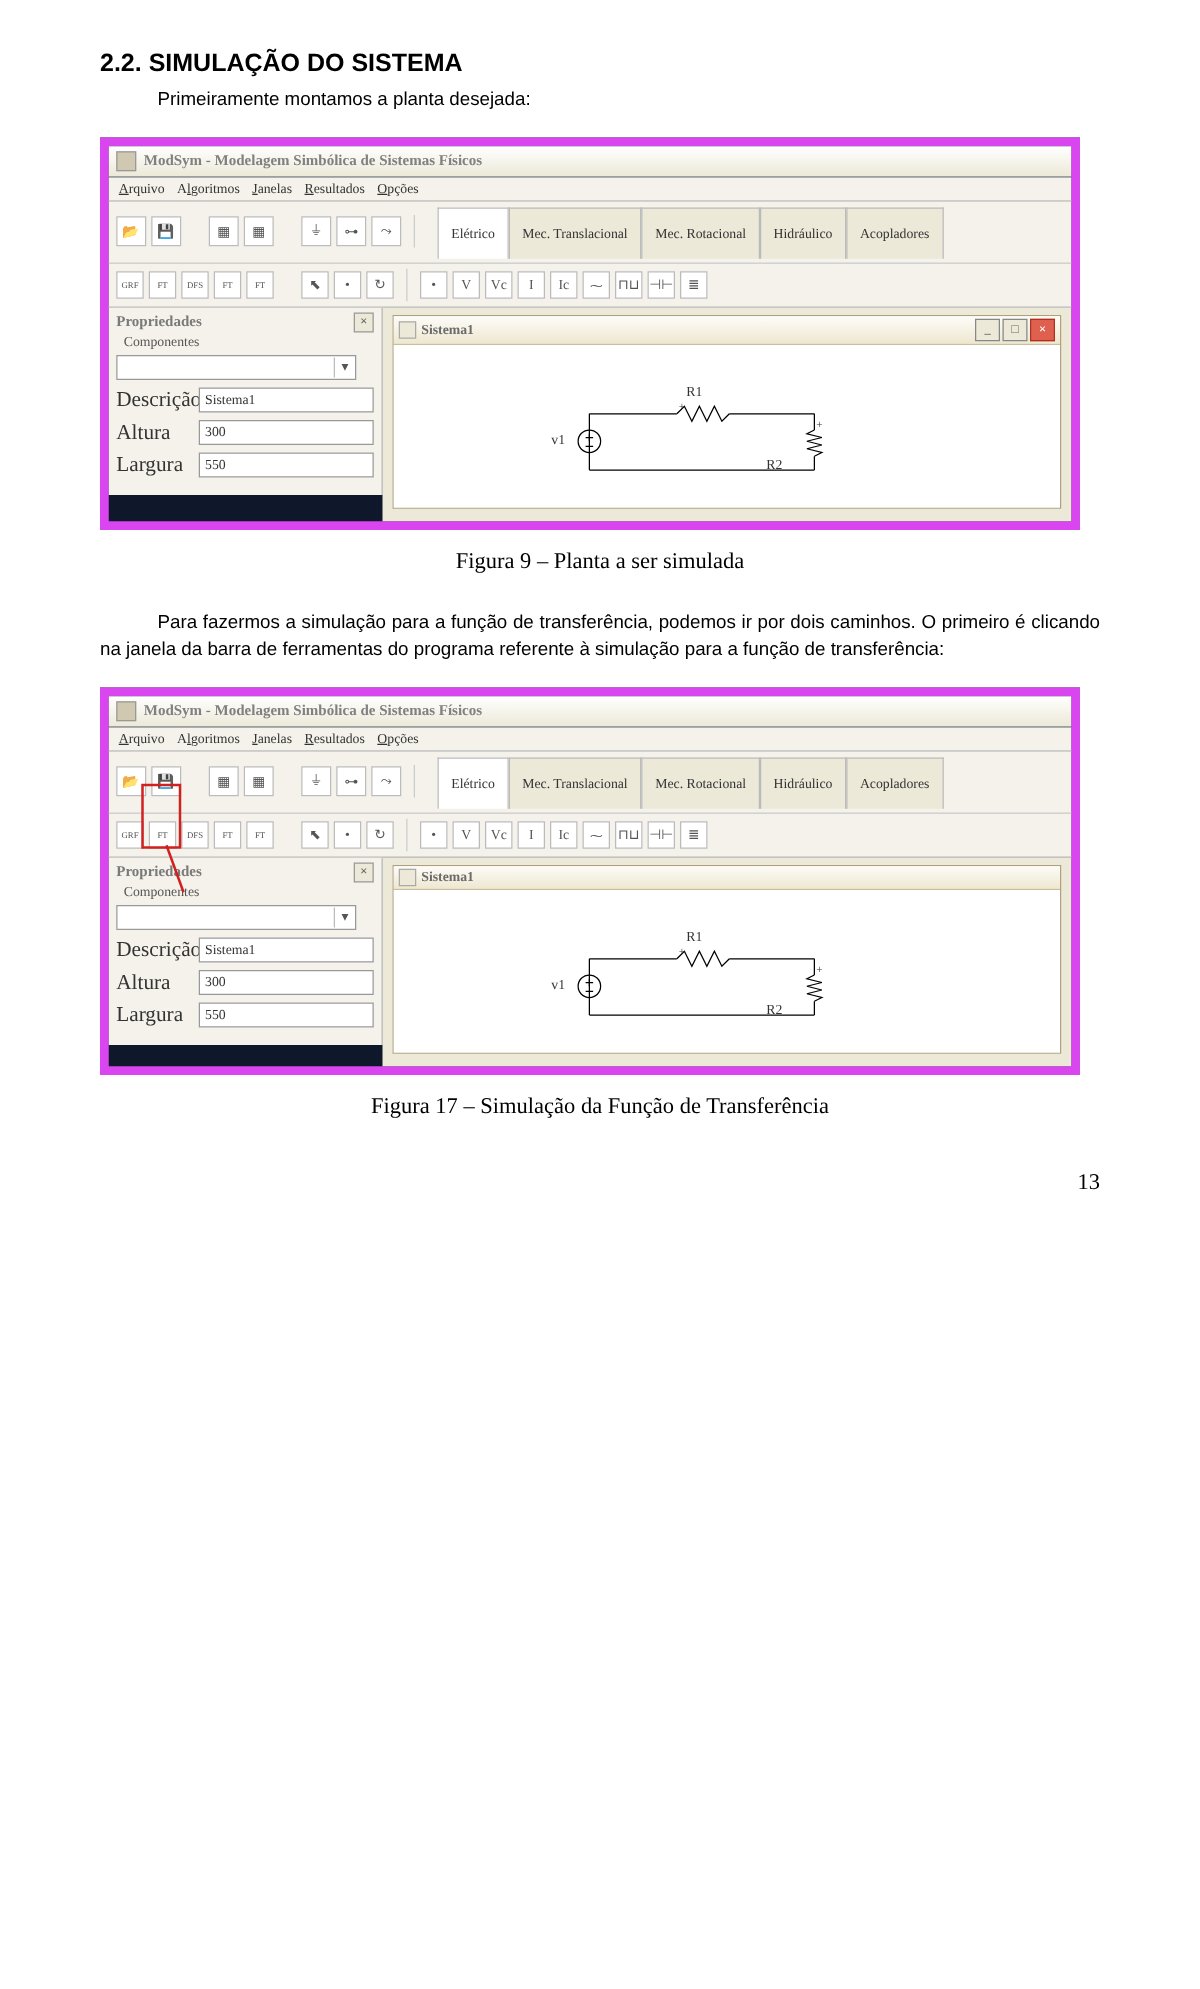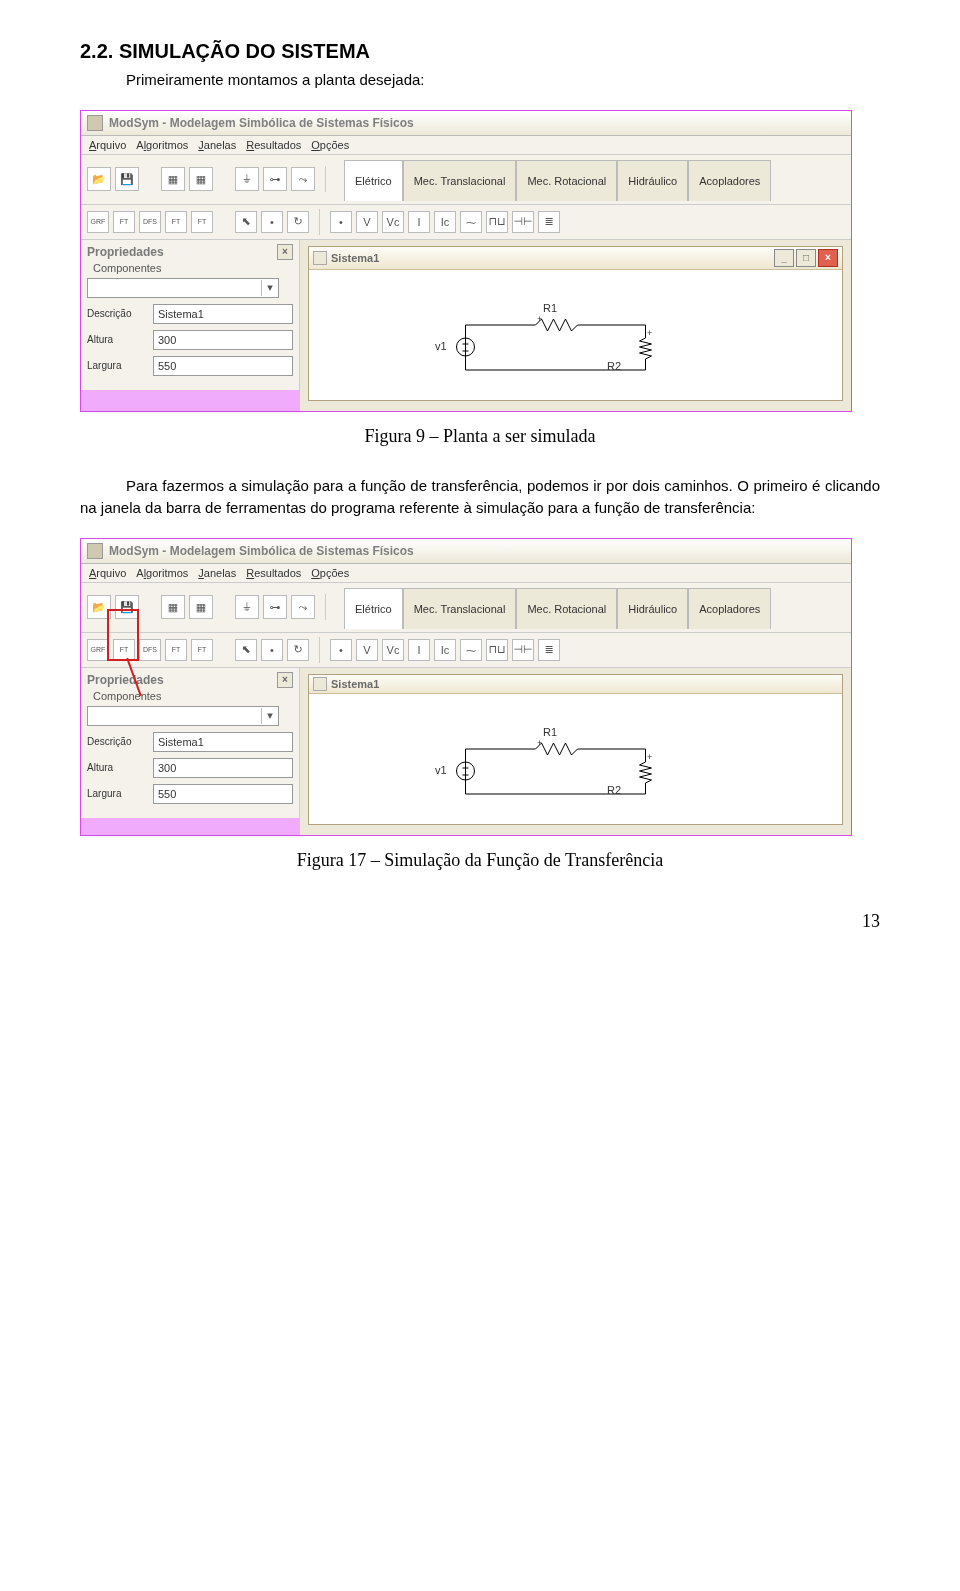--- a/index.html
+++ b/index.html
@@ -31,23 +31,23 @@
   }
   .page-num {
     text-align: right;
     font-family: "Times New Roman", Times, serif;
     font-size: 18px;
     margin-top: 40px;
   }
 
   
   .app-window {
-    border: 1px solid #d946ef;
-    background: #f0abfc;
-    font-family: Liberation Sans, sans-serif;
+    border: 7px solid #d946ef;
+    background: #0f172a;
+    font-family: Liberation Serif, serif;
     font-size: 11px;
     color: #333;
     margin: 10px 0 8px 0;
     width: 770px;
   }
   .titlebar {
     display: flex;
     align-items: center;
     gap: 6px;
     padding: 4px 6px;
@@ -137,21 +137,21 @@
     color: #555;
     margin: 2px 0 4px 6px;
   }
   .props-combo {
     width: 190px; height:18px; border:1px solid #999; background:#fff; display:flex; align-items:center; justify-content:flex-end;
   }
   .props-combo .dd { width:16px; height:16px; border-left:1px solid #bbb; display:flex;align-items:center;justify-content:center; color:#555; }
   .prop-row {
     display:flex; gap:6px; align-items:center; margin-top:6px;
   }
-  .prop-label { width:60px; font-size:10px; color:#333; }
+  .prop-label { width:60px; font-size:17px; color:#333; }
   .prop-input {
     flex:1; height:18px; border:1px solid #999; background:#fff;
     font-size:11px; padding:0 4px; display:flex; align-items:center;
   }
 
   .canvas-area {
     flex:1;
     background:#ece9d8;
     padding: 6px 8px 10px 8px;
   }

